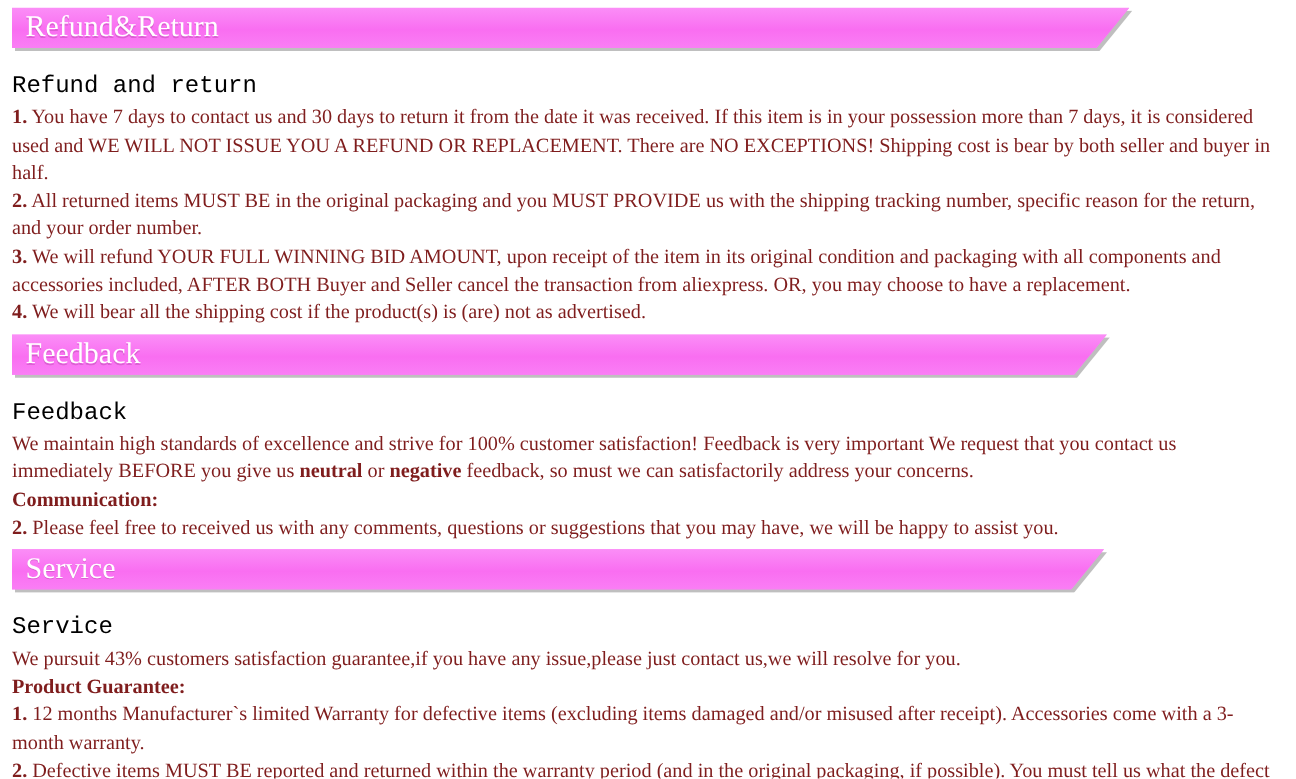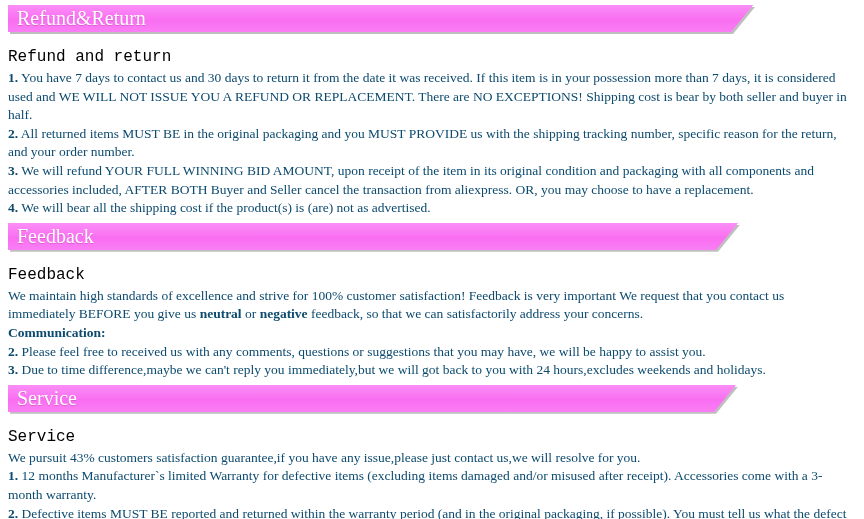--- a/index.html
+++ b/index.html
@@ -81,21 +81,21 @@
     font-weight: normal;
     line-height: 21px;
     margin: 2px 0 1px 8px;
     color: #000;
   }
   .para {
     font-family: "Liberation Serif", "DejaVu Serif", serif;
     font-size: 13.5px;
     line-height: 18.6px;
     margin: 0 12px 0 8px;
-    color: #0c4a6e;
+    color: #7f1d1d;
     text-align: left;
   }
   .para b, .lead { font-weight: bold; }
 
   .sec-refund { margin-bottom: 0px; }
   .sec-feedback { margin-top: 1px; }
   .sec-service  { margin-top: 1px; }
 </style>
 </head>
 <body>
@@ -124,41 +124,41 @@
   <div class="sec-feedback">
 
     <div class="banner banner-feedback">
       <div class="shadow"></div>
       <div class="shape"></div>
       <div class="title">Feedback</div>
     </div>
 
     <div class="subhead">Feedback</div>
 
-    <p class="para"><span>We maintain high standards of excellence and strive for 100% customer satisfaction! Feedback is very important We request that you contact us immediately BEFORE you give us </span><b>neutral</b><span> or </span><b>negative</b><span> feedback, so that we can satisfactorily address your concerns.</span></p>
+    <p class="para"><span>We maintain high standards of excellence and strive for 100% customer satisfaction! Feedback is very important We request that you contact us immediately BEFORE you give us </span><b>neutral</b><span> or </span><b>negative</b><span> feedback, so must we can satisfactorily address your concerns.</span></p>
 
     <p class="para"><b>Communication:</b></p>
 
 
     <p class="para"><b>2.</b><span> Please feel free to received us with any comments, questions or suggestions that you may have, we will be happy to assist you.</span></p>
 
-    <p class="para"><b>3.</b><span> Due to time difference,maybe we can't reply you immediately,but we will got back to you with 24 hours,excludes weekends and holidays.</span></p>
   </div>
 
   <div class="sec-service">
 
     <div class="banner banner-service">
       <div class="shadow"></div>
       <div class="shape"></div>
       <div class="title">Service</div>
     </div>
 
     <div class="subhead">Service</div>
 
     <p class="para">We pursuit 43% customers satisfaction guarantee,if you have any issue,please just contact us,we will resolve for you.</p>
 
+    <p class="para"><b>Product Guarantee:</b></p>
 
     <p class="para"><b>1.</b><span> 12 months Manufacturer`s limited Warranty for defective items (excluding items damaged and/or misused after receipt). Accessories come with a 3-month warranty.</span></p>
 
     <p class="para"><b>2.</b><span> Defective items MUST BE reported and returned within the warranty period (and in the original packaging, if possible). You must tell us what the defect is and give us your order number. WE DO NOT REPAIR OR REPLACE ITEMS WITH AN EXPIRED WARRANTY.You agree to all of the</span></p>
   </div>
 
 </div>
 
 </body></html>

